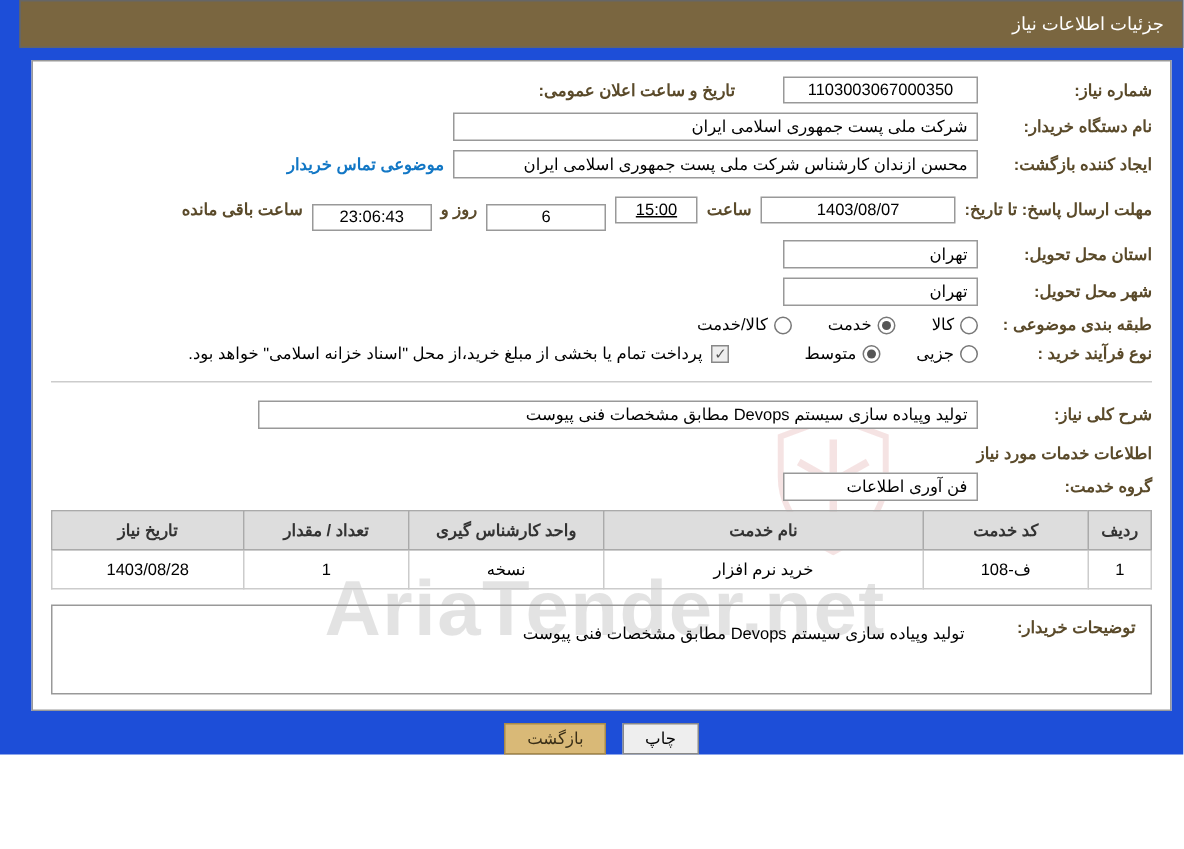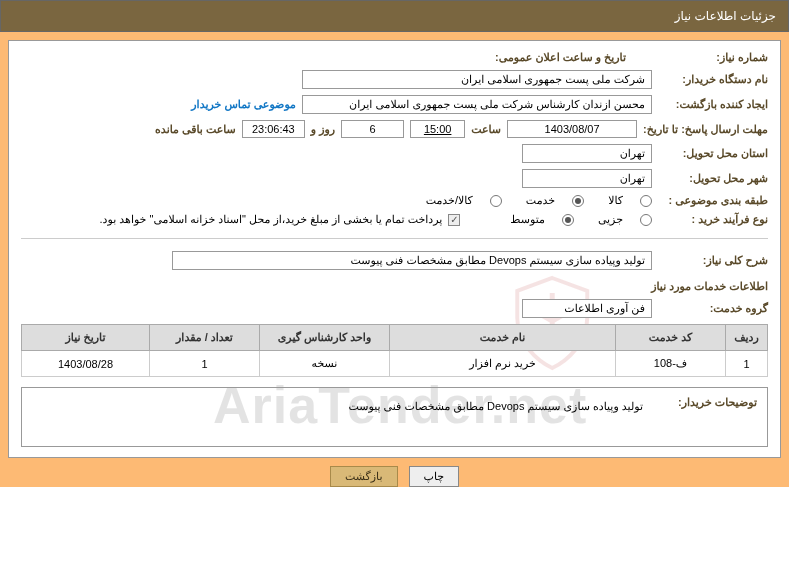--- a/index.html
+++ b/index.html
@@ -1,30 +1,30 @@
 <!DOCTYPE html>
 <html dir="rtl" lang="fa"><head>
 <meta charset="utf-8">
 <style>
 * { box-sizing: border-box; margin: 0; padding: 0; }
 body { font-family: Tahoma, Arial, sans-serif; font-size: 11px; background: #fff; direction: rtl; }
-.container { width: 789px; margin: 0 auto; background: #fdba74; }
+.container { width: 789px; margin: 0 auto; background: #1d4ed8; padding-left: 13px; }
 .header-bar { background: #7a6640; color: #fff; padding: 8px 12px; border: 1px solid #666; text-align: right; font-size: 12px; }
 .inner-box { border: 1px solid #999; margin: 8px; padding: 10px 12px; background: #fff; position: relative; }
 .form-row { display: flex; align-items: center; margin-bottom: 6px; gap: 6px; flex-wrap: wrap; }
 .label { color: #5a4a2a; font-weight: bold; min-width: 110px; text-align: right; }
 .label-sm { color: #5a4a2a; font-weight: bold; }
 .field { display: inline-block; border: 1px solid #999; background: #fff; padding: 2px 6px; min-height: 18px; font-size: 11px; text-align: center; }
 .field-right { text-align: right; }
 .w-xs { width: 55px; text-decoration: underline; }
-.w-s { width: 63px; }
+.w-s { width: 80px; margin-top: 11px; }
 .w-md { width: 130px; }
 .w-xl { width: 350px; }
 .link { color: #1277c5; font-weight: bold; cursor: pointer; }
-.radio-group { display: inline-flex; align-items: center; gap: 17px; margin-left: 18px; text-align: right; }
+.radio-group { display: inline-flex; align-items: center; gap: 4px; margin-left: 18px; text-align: right; }
 .radio { width: 12px; height: 12px; border-radius: 50%; border: 1px solid #777; display: inline-block; position: relative; }
 .radio.checked::after { content: ""; width: 6px; height: 6px; background: #555; border-radius: 50%; position: absolute; top: 2px; left: 2px; }
 .checkbox { width: 12px; height: 12px; border: 1px solid #888; background: #eee; display: inline-flex; align-items: center; justify-content: center; font-size: 10px; color: #555; }
 .section-label { color: #5a4a2a; font-weight: bold; margin: 10px 0 6px; }
 .table { width: 100%; border-collapse: collapse; margin-top: 4px; }
 .table th { background: #ddd; border: 1px solid #aaa; padding: 6px 4px; font-size: 11px; color: #333; text-align: center; }
 .table td { border: 1px solid #ccc; padding: 6px 4px; text-align: center; font-size: 11px; }
 .col-narrow { width: 42px; }
 .col-code { width: 110px; }
 .col-qty { width: 110px; }
@@ -57,20 +57,21 @@
         <svg width="90" height="100" viewBox="0 0 90 100">
             <path d="M45 5 L80 18 L80 45 C80 70 60 88 45 95 C30 88 10 70 10 45 L10 18 Z" fill="none" stroke="#b33" stroke-width="4"></path>
             <path d="M45 20 L45 75 M45 48 L22 35 M45 48 L68 35" stroke="#b33" stroke-width="5" fill="none"></path>
           </svg>
       </span>
       <span class="watermark-text">AriaTender.net</span>
     </div>
 
     <div class="form-row">
       <span class="label">شماره نیاز:</span>
+      <span class="field w-md">1103003067000350</span>
       <span class="spacer"></span>
       <span class="label-sm">تاریخ و ساعت اعلان عمومی:</span>
     </div>
 
     <div class="form-row">
       <span class="label">نام دستگاه خریدار:</span>
       <span class="field w-xl field-right">شرکت ملی پست جمهوری اسلامی ایران</span>
     </div>
 
     <div class="form-row">

